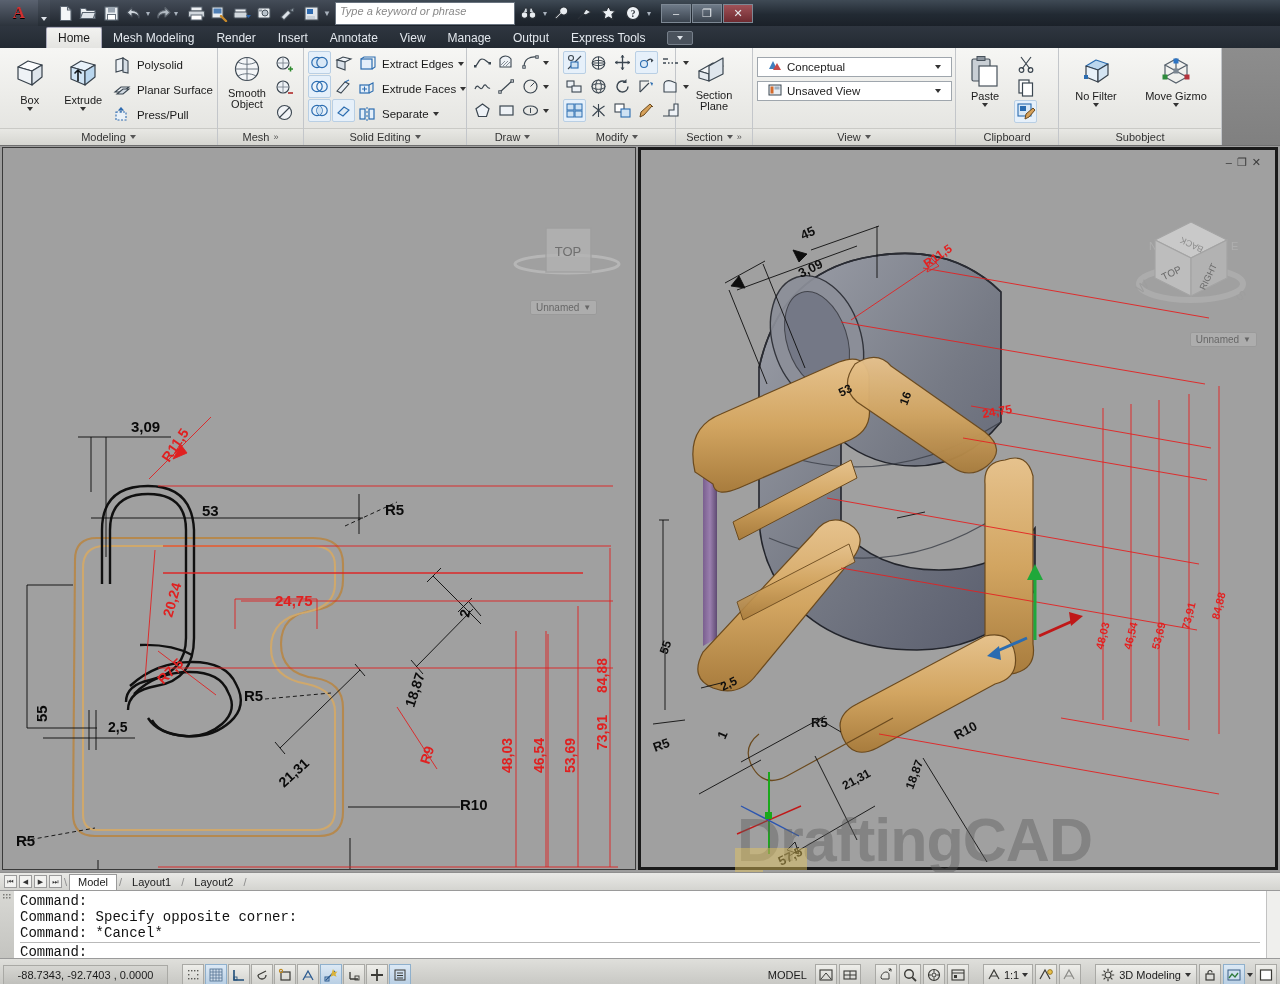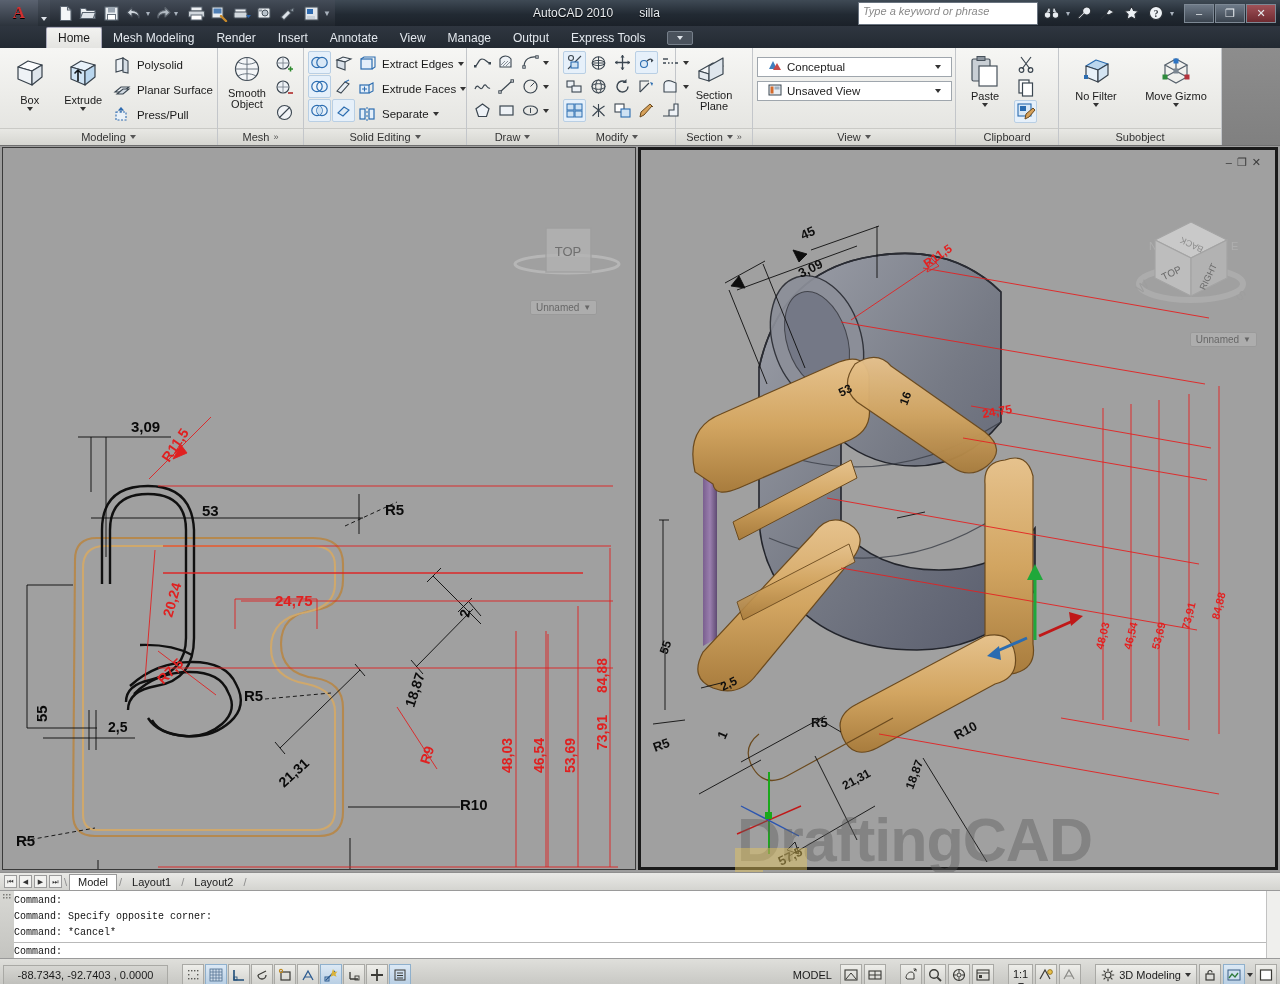--- a/index.html
+++ b/index.html
@@ -104,41 +104,41 @@
      display:flex;align-items:center;justify-content:center;font-size:7px;color:#333;}
   .ltab{ padding:0 8px; height:16px; display:flex;align-items:center;}
   .ltab.active{ background:#fff; border:1px solid #9a9a9a; border-bottom:none;}
   .lslash{ color:#8d8d8d; }
 
   
   .cmdarea{ height:68px; background:#fff; border-top:1px solid #9a9a9a;
      display:flex; }
   .cmdgrip{ width:14px; background:linear-gradient(#d8d8d4,#c4c4c0);
      display:flex;align-items:flex-start;justify-content:center;padding-top:3px;}
-  .cmdlines{ flex:1; font-family:"Liberation Mono", monospace; font-size:10px;
-     color:#111; padding:2px 0; line-height:16px; }
+  .cmdlines{ flex:1; font-family:"Liberation Mono", monospace; font-size:14px;
+     color:#111; padding:2px 6px; line-height:16px; }
   .cmdlines .sep{ border-bottom:1px solid #b9b9b9; margin:1px 0;}
   .cmdscroll{ width:14px; background:#efefed; border-left:1px solid #c2c2c2;}
 
   
   .statusbar{ height:32px; background:linear-gradient(#dfdfdb,#c3c3bf);
      border-top:1px solid #9a9a9a; display:flex; align-items:center; gap:2px;
      font-size:11px; color:#1b1b1b; padding:0 3px;}
   .coords{ width:165px; height:20px; background:linear-gradient(#d6d6d2,#c0c0bc);
      border:1px solid #a9a9a5; display:flex;align-items:center;
      justify-content:center; font-size:11px; }
   .sbtn{ width:22px;height:21px; border:1px solid #a9a9a5;
      background:linear-gradient(#eeeeea,#d2d2ce);
      display:flex;align-items:center;justify-content:center;}
   .sbtn.on{ background:linear-gradient(#dce9f5,#b9cfe4); border-color:#8fb0cc;}
   .sgap{ width:10px; }
   .stext{ padding:0 6px; }
   .sgroup{ display:flex; align-items:center; gap:1px; }
   .scale{ display:flex;align-items:center;gap:3px;padding:0 4px;height:21px;
-     border:1px solid #a9a9a5;background:linear-gradient(#eeeeea,#d2d2ce);flex-direction:column;}
+     border:1px solid #a9a9a5;background:linear-gradient(#eeeeea,#d2d2ce);}
   .wsbox{ display:flex;align-items:center;gap:4px;padding:0 5px;height:21px;
      border:1px solid #a9a9a5;background:linear-gradient(#eeeeea,#d2d2ce);}
   svg{ shape-rendering:geometricPrecision; }
 </style>
 </head>
 <body>
 
 <div class="titlebar">
   <div class="appbtn">
     <span class="a">A</span>
@@ -217,24 +217,20 @@
     <div class="qicon">
       <svg width="17" height="17" viewBox="0 0 17 17">
           <rect x="2" y="2" width="13" height="13" fill="#dfe5eb" stroke="#4a535c" stroke-width="1.1"></rect>
           <rect x="4" y="4" width="6" height="5" fill="#2f6bb0"></rect>
           <path d="M4 11h8v3h-8z" fill="#c9d1d9"></path>
         </svg>
     </div>
     <span class="qdot">▼</span>
   </div>
 
-  <div class="title-center">
-    <span>AutoCAD 2010</span>
-    <span>silla</span>
-  </div>
 
   <div class="search-wrap">
     <div class="searchbox">Type a keyword or phrase</div>
     <div class="ticon">
       <svg width="17" height="15" viewBox="0 0 17 15">
           <circle cx="4.5" cy="9" r="3.3" fill="#e9edf1" stroke="#2b3138" stroke-width="1.2"></circle>
           <circle cx="12.5" cy="9" r="3.3" fill="#e9edf1" stroke="#2b3138" stroke-width="1.2"></circle>
           <path d="M3.5 6l1.5-4h2l.5 4M13.5 6L12 2h-2l-.5 4" fill="#cfd6dd" stroke="#2b3138" stroke-width="1"></path>
         </svg>
     </div>

